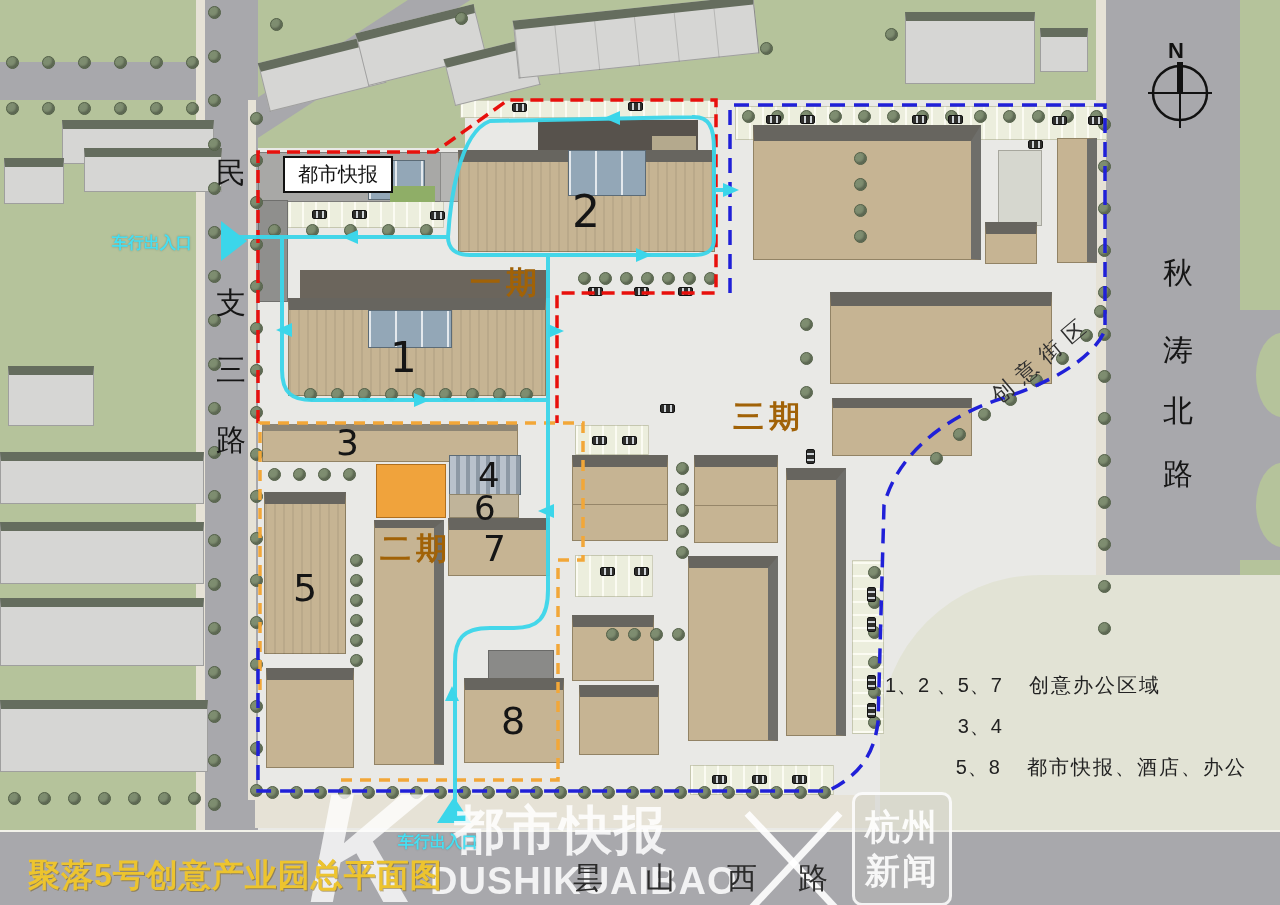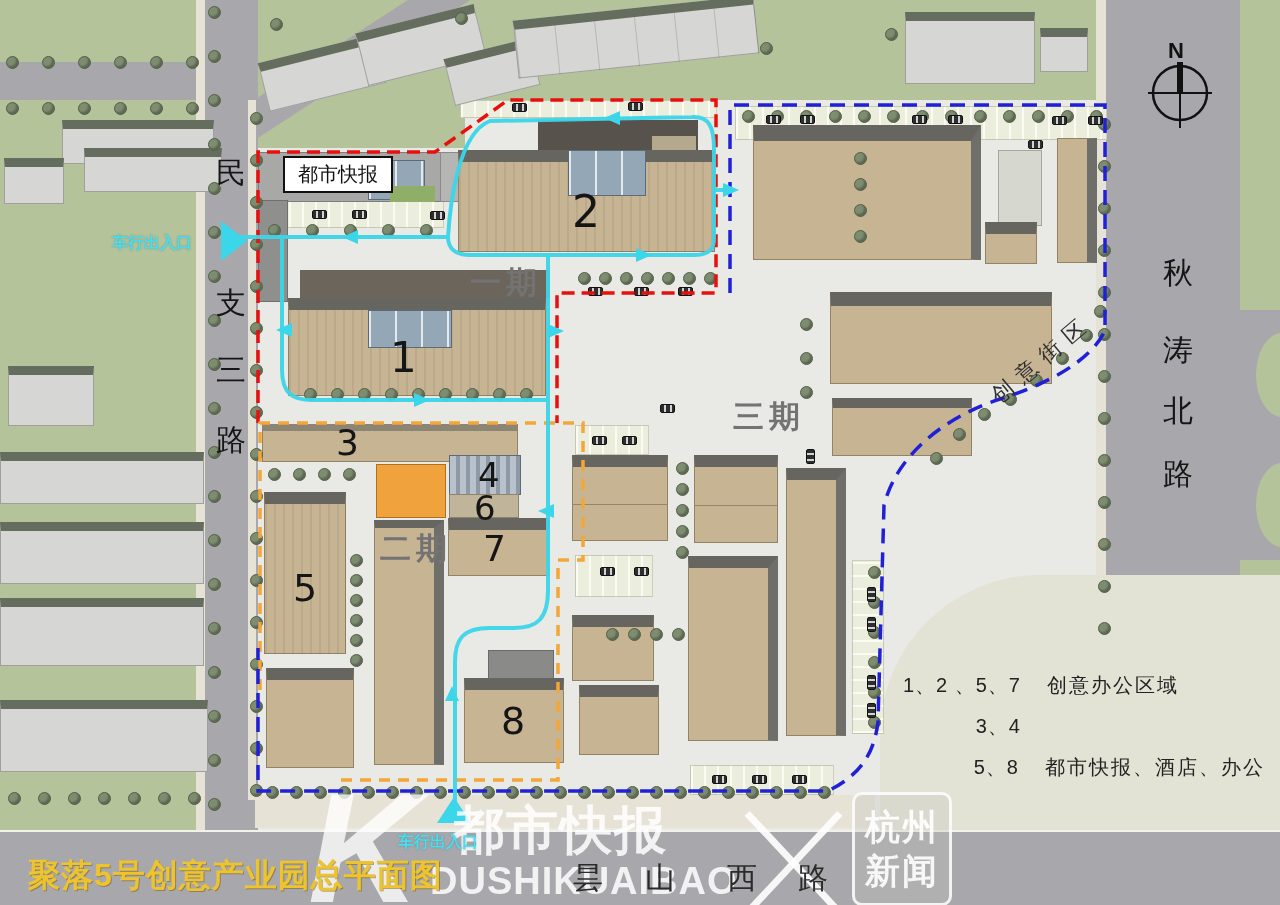--- a/index.html
+++ b/index.html
@@ -19,28 +19,28 @@
   .roofR{border-right:10px solid #6e6e6a;}
   .hatch{background-image:repeating-linear-gradient(90deg,rgba(0,0,0,.06) 0 2px,rgba(0,0,0,0) 2px 9px);}
   .glass{position:absolute;background:#93a7b7;border:1px solid #5c6b76;
          background-image:repeating-linear-gradient(90deg,rgba(255,255,255,.75) 0 2px,rgba(0,0,0,0) 2px 26px);}
   .split{position:absolute;left:0;right:0;top:50%;height:1px;background:rgba(60,50,30,.35);}
   .tree{position:absolute;width:11px;height:11px;border-radius:50%;background:#7e8d70;
         border:1px solid #525f47;box-shadow:inset -2px -2px 2px rgba(0,0,0,.28);}
   .car{position:absolute;width:13px;height:7px;border-radius:2px;border:1px solid #101010;
        background:linear-gradient(90deg,#2e2e2c 0 3px,#cfd4d8 3px 5px,#2e2e2c 5px 9px,#cfd4d8 9px 11px,#2e2e2c 11px);}
   .num{position:absolute;color:#151515;font-family:"DejaVu Sans",sans-serif;z-index:15;}
-  .phase{position:absolute;color:#737373;font-weight:700;font-size:31px;letter-spacing:5px;z-index:25;white-space:nowrap;}
+  .phase{position:absolute;color:#a16207;font-weight:700;font-size:31px;letter-spacing:5px;z-index:25;white-space:nowrap;}
   .vchar{position:absolute;font-size:30px;color:#161616;z-index:40;line-height:1;}
   .schar{position:absolute;font-size:30px;color:#2b2b2b;z-index:40;line-height:1;}
   .cyantxt{position:absolute;font-size:16px;font-weight:700;color:#46dff2;z-index:40;white-space:nowrap;
            text-shadow:0 0 2px rgba(0,60,70,.35);}
   .restaurant{position:absolute;left:283px;top:156px;width:106px;height:33px;background:#fff;border:2px solid #111;
               display:flex;align-items:center;justify-content:center;font-size:20px;color:#111;z-index:25;}
-  .legend{position:absolute;left:893px;top:672px;width:372px;z-index:25;color:#222;font-size:20px;}
+  .legend{position:absolute;left:875px;top:672px;width:372px;z-index:25;color:#222;font-size:20px;}
   .lrow{display:flex;margin-bottom:14px;align-items:baseline;}
   .lnums{width:128px;text-align:right;letter-spacing:1px;}
   .llab{margin-left:26px;letter-spacing:2px;white-space:nowrap;}
   .svgov{position:absolute;left:0;top:0;z-index:20;pointer-events:none;}
   .wm{position:absolute;z-index:35;color:rgba(255,255,255,.85);font-weight:700;pointer-events:none;}
   .hzbox{position:absolute;left:852px;top:792px;width:94px;height:108px;z-index:35;border:3px solid rgba(255,255,255,.85);
          border-radius:10px;background:rgba(195,195,190,.3);display:flex;flex-direction:column;align-items:center;
          justify-content:center;font-size:35px;font-weight:700;color:rgba(255,255,255,.9);letter-spacing:2px;line-height:1.25;}
   .xbar{position:absolute;width:7px;height:136px;background:rgba(255,255,255,.9);z-index:35;}
   .title{position:absolute;left:28px;top:854px;font-size:32px;font-weight:700;color:#edc42e;z-index:45;

